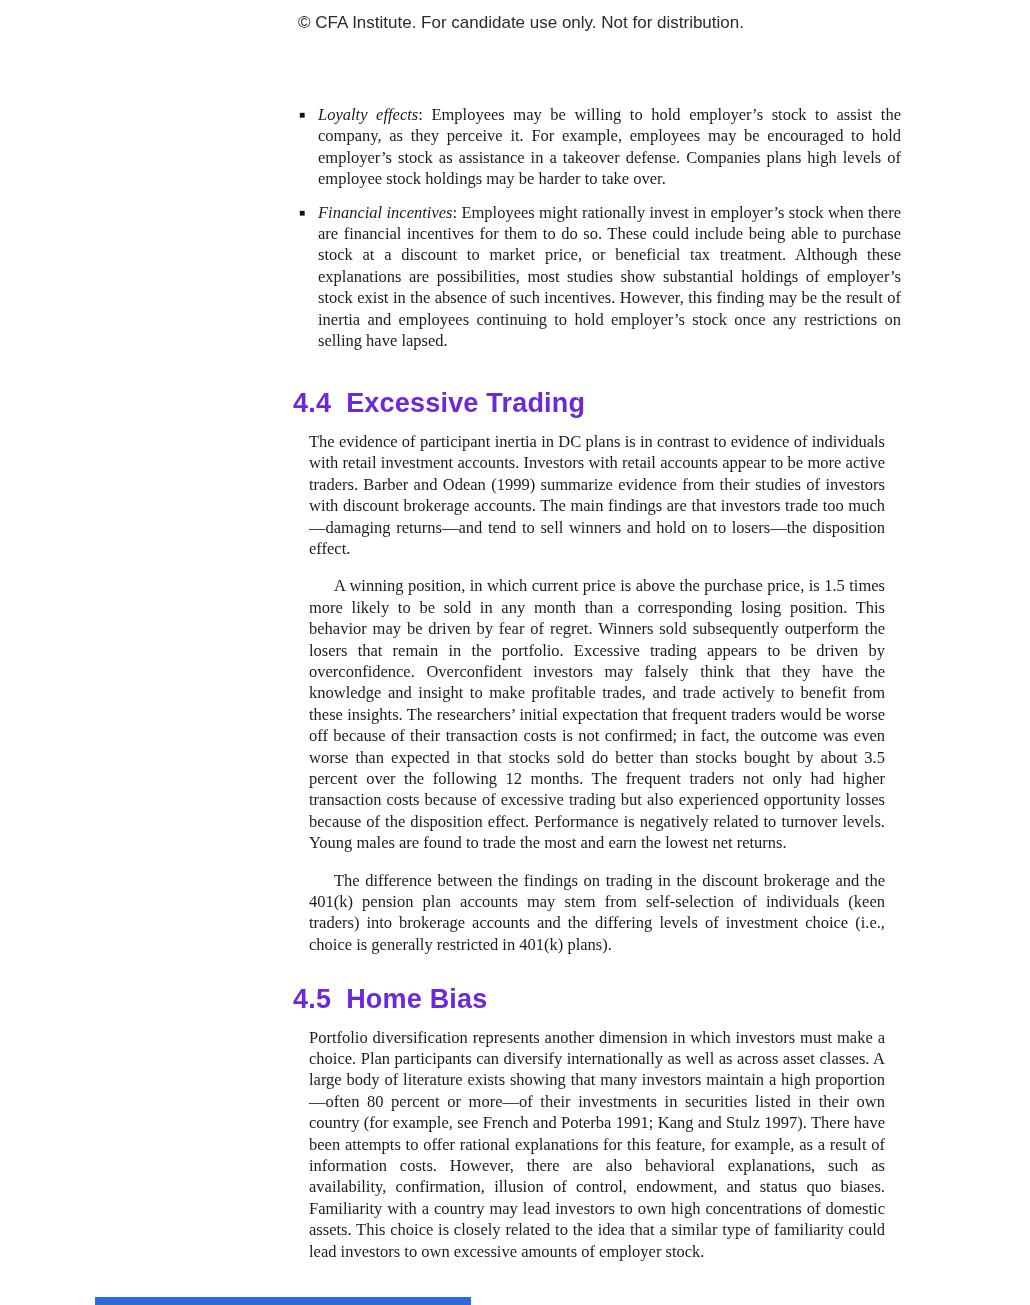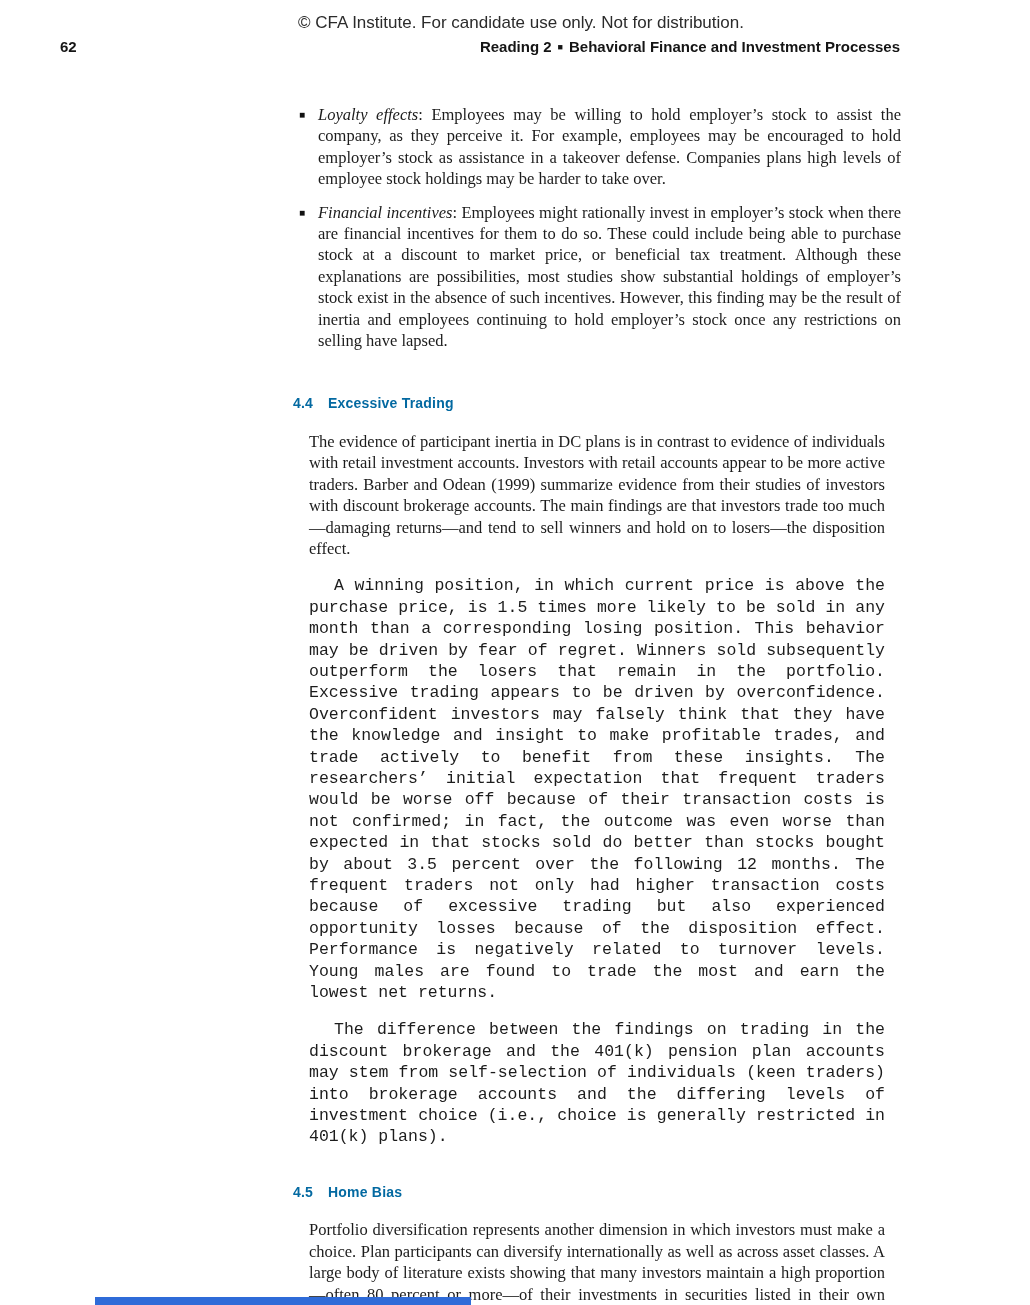--- a/index.html
+++ b/index.html
@@ -43,50 +43,46 @@
     color: #1c1c1c;
     text-align: justify;
   }
   ul.bullets { list-style: none; margin: 0 0 0 0; padding: 0 0 0 6px; }
   ul.bullets li { display: flex; margin-bottom: 12px; }
   .sq-bullet { flex: 0 0 19px; font-size: 10px; line-height: 21.4px; color: #111; }
   .li-text { flex: 1; }
   .li-text em { font-style: italic; }
   h2.sec {
     font-family: "Liberation Sans", sans-serif;
-    font-size: 14px;
+    font-size: 27px;
     font-weight: bold;
-    color: #0369a1;
+    color: #6d28d9;
     margin: 42px 0 13px 0;
     letter-spacing: 0.2px;
     text-align: left;
   }
   h2.sec.second { margin-top: 34px; }
   .sec-num { margin-right: 15px; }
   p.para { margin: 16px; }
-  p.para.indent { text-indent: 25px; font-family: Liberation Mono, monospace; }
+  p.para.indent { text-indent: 25px; }
   .footer-bar {
     position: absolute;
     left: 95px;
     bottom: 0;
     width: 376px;
     height: 8px;
   }
 </style>
 </head>
 <body>
 
 <div class="page">
 
   <div class="copyright">© CFA Institute. For candidate use only. Not for distribution.</div>
 
-  <div class="header-row">
-    <span class="page-num">62</span>
-    <span class="running-head"><span>Reading 2</span><span class="sep-sq">■</span><span>Behavioral Finance and Investment Processes</span></span>
-  </div>
 
   <div class="content">
 
     <ul class="bullets">
       <li>
         <span class="sq-bullet">■</span>
         <span class="li-text"><em>Loyalty effects</em><span>: Employees may be willing to hold employer’s stock to assist the company, as they perceive it. For example, employees may be encouraged to hold employer’s stock as assistance in a takeover defense. Companies plans high levels of employee stock holdings may be harder to take over.</span></span>
       </li>
       <li>
         <span class="sq-bullet">■</span>

